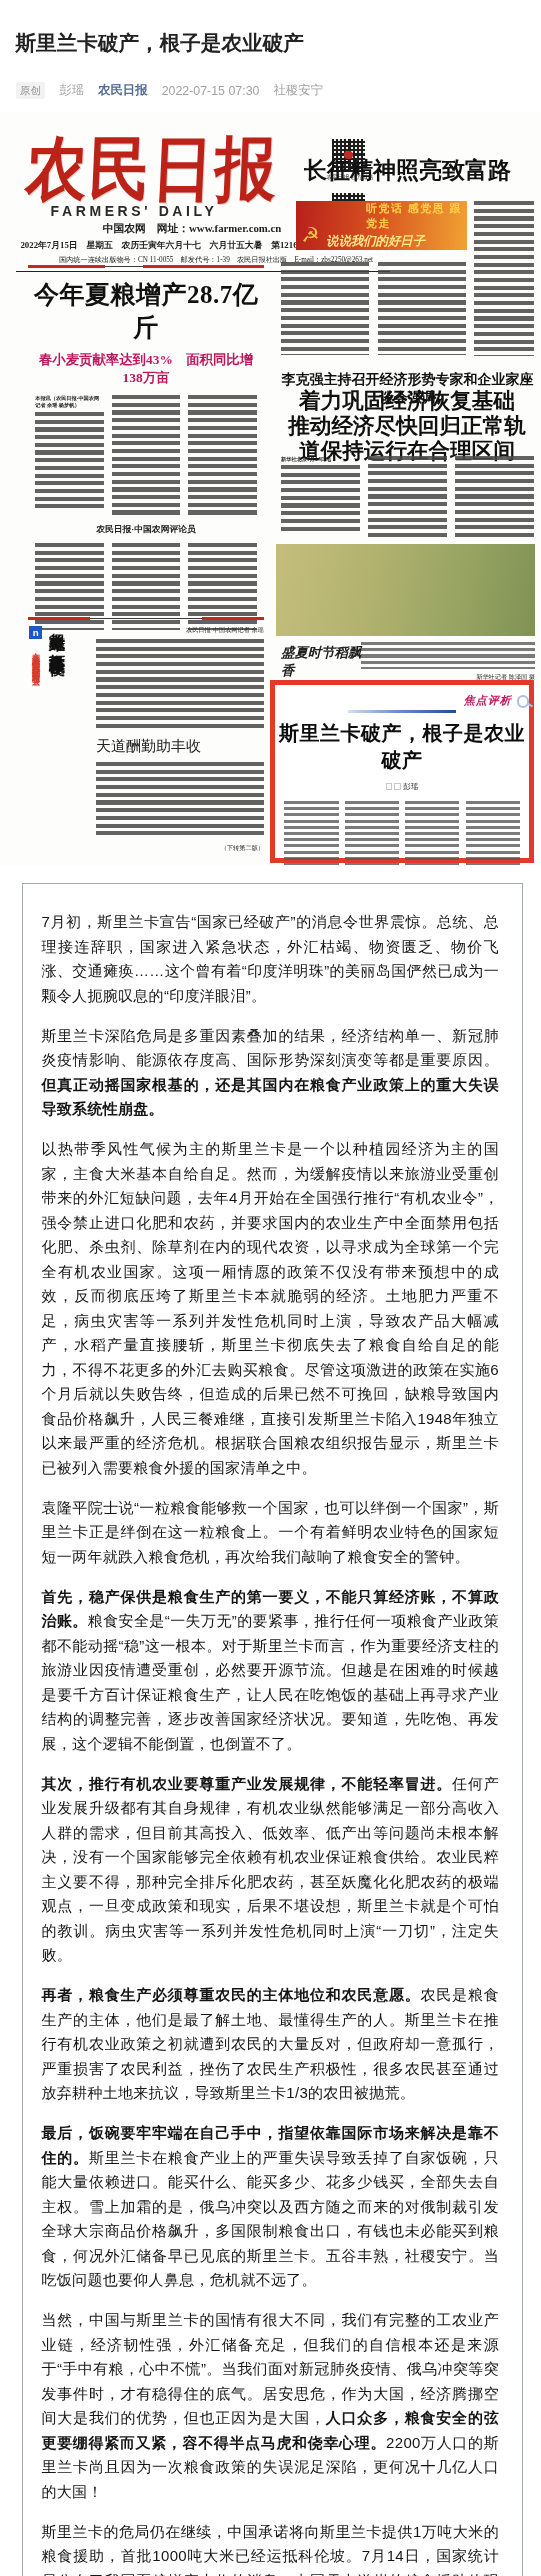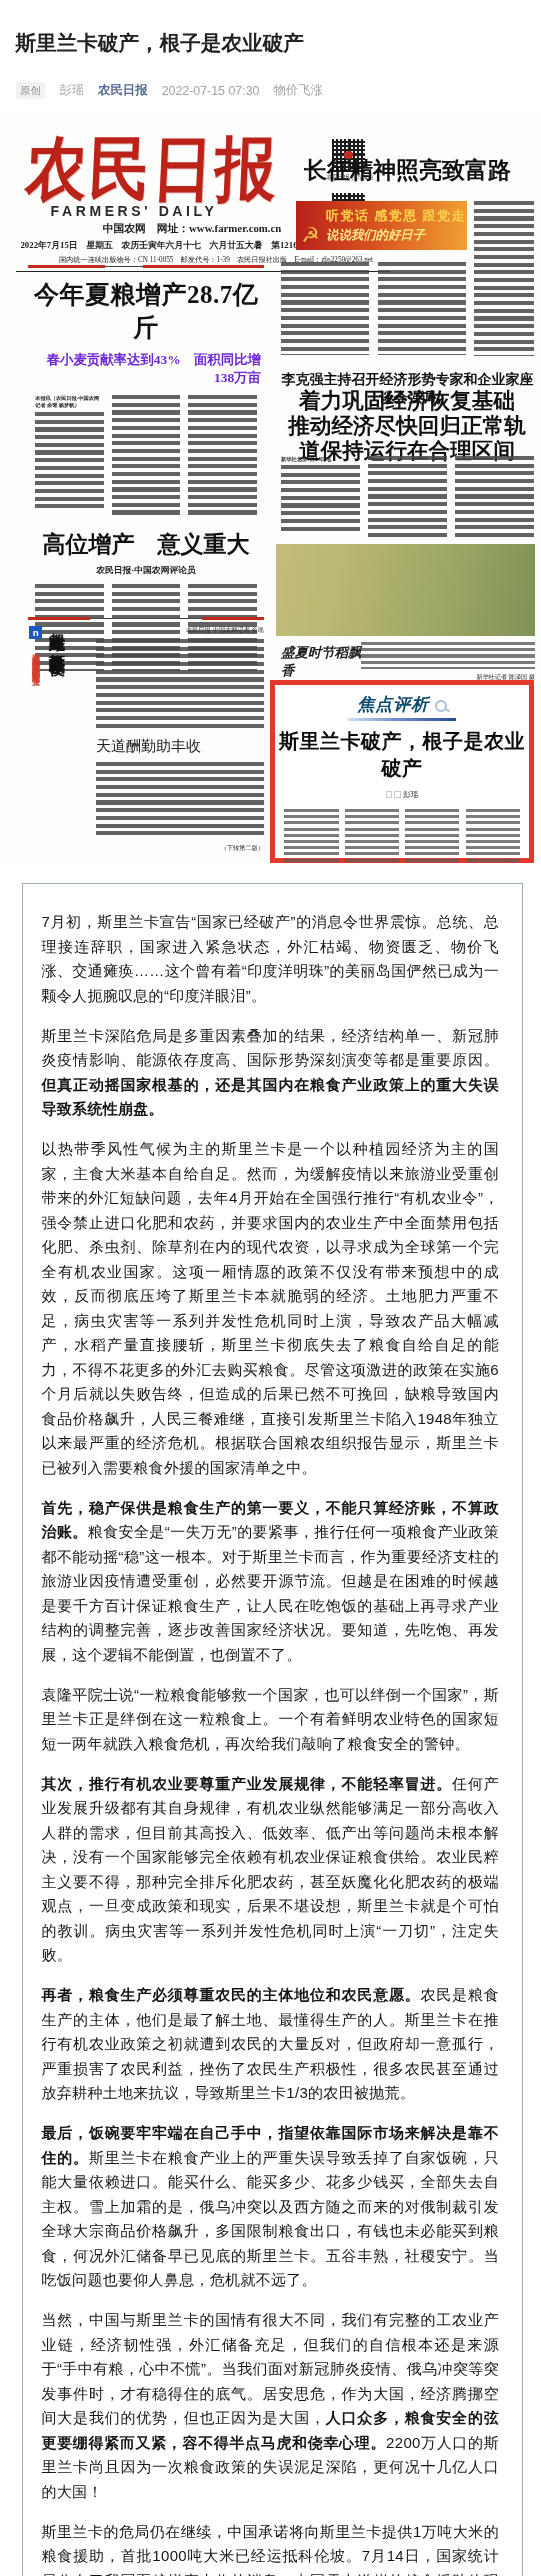--- a/index.html
+++ b/index.html
@@ -37,46 +37,46 @@
   .ft{background-image:repeating-linear-gradient(to bottom,#474747 0px,#474747 4.1px,transparent 4.1px,transparent 7.7px);
       opacity:.85;}
   .ft-sm{background-image:repeating-linear-gradient(to bottom,#5a5a5a 0px,#5a5a5a 3.1px,transparent 3.1px,transparent 6.2px);
       opacity:.8;}
   .cols{display:flex;gap:8.2px;}
   .cols>div{flex:1;}
 
   .story1{left:28px;top:154px;width:236px;height:351px;border-top:1px solid #3a3a3a;border-bottom:1px solid #3a3a3a;}
   .cbar{position:absolute;height:3.1px;background:#c22a1e;}
   .s1-head{margin:11.3px 4.1px 0;font-size:25px;font-weight:900;letter-spacing:0.5px;text-align:center;color:#111;}
-  .s1-sub{margin:7.2px 3.1px 0;font-size:13.4px;font-weight:700;text-align:right;color:#6d28d9;}
+  .s1-sub{margin:7.2px 3.1px 0;font-size:13.4px;font-weight:700;text-align:center;color:#be185d;}
   .s1-lede{font-size:5.2px;font-weight:700;color:#222;margin-bottom:2.1px;font-family:"Liberation Sans",sans-serif;}
   .s2-head{margin:10.3px 0 0;font-size:23px;font-weight:900;text-align:center;color:#111;}
   .s2-by{margin:5.2px 0 0;font-size:8.8px;font-weight:700;text-align:center;}
 
   .s3-head{left:281px;top:43px;width:253px;font-size:23px;font-weight:900;text-align:center;color:#111;}
   .banner{left:296px;top:89px;width:171px;height:49px;
           background:linear-gradient(95deg,#b8201a 0%,#d8541f 48%,#f0a233 100%);
           display:flex;flex-direction:column;justify-content:center;padding-left:30px;box-sizing:border-box;}
   .banner .emb{position:absolute;left:5.2px;bottom:3.1px;font-size:20.6px;color:#f6c24a;font-family:"DejaVu Sans",sans-serif;}
-  .banner .l1{color:#ffd24d;font-size:13px;font-weight:700;letter-spacing:1.5px;}
+  .banner .l1{color:#ffd24d;font-size:11px;font-weight:700;letter-spacing:1.5px;margin-left:40px;}
   .banner .l2{color:#ffe98a;font-size:12.4px;font-weight:700;font-style:italic;margin-top:2px;}
 
   .s4-kicker{left:281px;top:259px;width:253px;font-size:14px;font-weight:700;text-align:center;color:#111;}
   .s4-head{left:278px;top:277px;width:258px;font-size:21.6px;line-height:25px;font-weight:900;text-align:center;color:#111;}
   .s4-lede{font-size:5.2px;font-weight:700;color:#222;margin-bottom:2.1px;font-family:"Liberation Sans",sans-serif;}
 
   .photo{left:276px;top:432px;width:259px;height:92px;
          background:linear-gradient(100deg,#c6bd74 0%,#b3b468 35%,#97a55c 70%,#7e934f 100%);
          filter:blur(0.5px) saturate(.9);}
   .photo-cap{left:281px;top:532px;width:90px;font-size:13.4px;font-weight:700;font-style:italic;color:#222;}
   .photo-credit{left:361px;top:561px;width:174px;font-size:6.2px;text-align:right;color:#222;}
 
   .focus{left:270px;top:568px;width:264px;height:183px;border:5.2px solid #e2392a;background:#fff;box-sizing:border-box;}
-  .focus-logo{margin-top:8.2px;text-align:center;font-size:17px;font-weight:900;font-style:italic;
-              color:#0c4a6e;letter-spacing:1px;}
+  .focus-logo{margin-top:8.2px;text-align:right;font-size:11px;font-weight:900;font-style:italic;
+              color:#be185d;letter-spacing:1px;}
   .logo-bar{height:3.1px;width:108px;margin:2.1px auto 0;
             background:linear-gradient(90deg,#cfe0f2,#6d8fc9 45%,#274a96);}
   .mag{display:inline-block;width:8.2px;height:8.2px;border:2.1px solid #a9c0e0;border-radius:50%;
        position:relative;margin-left:5.2px;vertical-align:middle;}
   .mag::after{content:'';position:absolute;width:6.2px;height:2.1px;background:#a9c0e0;
               right:-5.7px;bottom:-0.5px;transform:rotate(35deg);}
   .focus-head{margin-top:7.2px;text-align:center;font-size:20px;font-weight:900;color:#0d0d0d;letter-spacing:0.5px;}
   .focus-by{margin-top:7.2px;text-align:center;font-size:7.7px;color:#333;}
   .sq{display:inline-block;width:4.6px;height:4.6px;border:1px solid #c9c9c9;margin-right:2.1px;vertical-align:middle;}
 
@@ -103,21 +103,21 @@
 </head>
 <body>
 
 <h1 class="page-title">斯里兰卡破产，根子是农业破产</h1>
 
 <div class="byline-row">
   <span class="origin-badge">原创</span>
   <span>彭瑶</span>
   <span class="account-link">农民日报</span>
   <span>2022-07-15 07:30</span>
-  <span>物价飞涨</span>
+  <span>社稷安宁</span>
 </div>
 
 <div class="newspaper">
 
   <div class="abs masthead">农民日报</div>
 
   <div class="abs qr" style="top:27px;">
       <div class="dot"></div>
     </div>
   <div class="abs qr-cap ctr" style="top:62px;">农民日报 官方微信</div>
@@ -136,21 +136,20 @@
     <div class="s1-head">今年夏粮增产28.7亿斤</div>
     <div class="s1-sub">春小麦贡献率达到43%　面积同比增138万亩</div>
     <div class="cols" style="margin:8.2px 7.2px 0;height:123px;">
       <div>
           <div class="s1-lede">本报讯（农民日报·中国农网记者 余瑶 杨梦帆）</div>
           <div class="ft" style="height:98px;"></div>
         </div>
       <div class="ft"></div>
       <div class="ft"></div>
     </div>
-    <div class="s2-head">高位增产　意义重大</div>
     <div class="s2-by">农民日报·中国农网评论员</div>
     <div class="cols" style="margin:7.2px 7.2px 0;height:87px;">
       <div class="ft"></div>
       <div class="ft"></div>
       <div class="ft"></div>
     </div>
     <div class="cbar" style="left:0;bottom:-2.1px;width:62px;"></div>
     <div class="cbar" style="right:0;bottom:-2.1px;width:62px;"></div>
   </div>
 
@@ -207,22 +206,22 @@
     <div class="ft" style="height:77px;"></div>
     <div class="s5-jump">（下转第二版）</div>
   </div>
 </div>
 
 <div class="frame">
   <div id="article-body">
       <p><span>7月初，斯里兰卡宣告“国家已经破产”的消息令世界震惊。总统、总理接连辞职，国家进入紧急状态，外汇枯竭、物资匮乏、物价飞涨、交通瘫痪……这个曾有着“印度洋明珠”的美丽岛国俨然已成为一颗令人扼腕叹息的“印度洋眼泪”。</span></p>
       <p><span>斯里兰卡深陷危局是多重因素叠加的结果，经济结构单一、新冠肺炎疫情影响、能源依存度高、国际形势深刻演变等都是重要原因。</span><span class="b">但真正动摇国家根基的，还是其国内在粮食产业政策上的重大失误导致系统性崩盘。</span></p>
       <p><span>以热带季风性气候为主的斯里兰卡是一个以种植园经济为主的国家，主食大米基本自给自足。然而，为缓解疫情以来旅游业受重创带来的外汇短缺问题，去年4月开始在全国强行推行“有机农业令”，强令禁止进口化肥和农药，并要求国内的农业生产中全面禁用包括化肥、杀虫剂、除草剂在内的现代农资，以寻求成为全球第一个完全有机农业国家。这项一厢情愿的政策不仅没有带来预想中的成效，反而彻底压垮了斯里兰卡本就脆弱的经济。土地肥力严重不足，病虫灾害等一系列并发性危机同时上演，导致农产品大幅减产，水稻产量直接腰斩，斯里兰卡彻底失去了粮食自给自足的能力，不得不花更多的外汇去购买粮食。尽管这项激进的政策在实施6个月后就以失败告终，但造成的后果已然不可挽回，缺粮导致国内食品价格飙升，人民三餐难继，直接引发斯里兰卡陷入1948年独立以来最严重的经济危机。根据联合国粮农组织报告显示，斯里兰卡已被列入需要粮食外援的国家清单之中。</span></p>
+      <p><span>袁隆平院士说“一粒粮食能够救一个国家，也可以绊倒一个国家”，斯里兰卡正是绊倒在这一粒粮食上。一个有着鲜明农业特色的国家短短一两年就跌入粮食危机，再次给我们敲响了粮食安全的警钟。</span></p>
       <p><span class="b">首先，稳产保供是粮食生产的第一要义，不能只算经济账，不算政治账。</span><span>粮食安全是“一失万无”的要紧事，推行任何一项粮食产业政策都不能动摇“稳”这一根本。对于斯里兰卡而言，作为重要经济支柱的旅游业因疫情遭受重创，必然要开源节流。但越是在困难的时候越是要千方百计保证粮食生产，让人民在吃饱饭的基础上再寻求产业结构的调整完善，逐步改善国家经济状况。要知道，先吃饱、再发展，这个逻辑不能倒置，也倒置不了。</span></p>
-      <p><span>袁隆平院士说“一粒粮食能够救一个国家，也可以绊倒一个国家”，斯里兰卡正是绊倒在这一粒粮食上。一个有着鲜明农业特色的国家短短一两年就跌入粮食危机，再次给我们敲响了粮食安全的警钟。</span></p>
       <p><span class="b">其次，推行有机农业要尊重产业发展规律，不能轻率冒进。</span><span>任何产业发展升级都有其自身规律，有机农业纵然能够满足一部分高收入人群的需求，但目前其高投入、低效率、低产出等问题尚未根本解决，没有一个国家能够完全依赖有机农业保证粮食供给。农业民粹主义要不得，那种完全排斥化肥农药，甚至妖魔化化肥农药的极端观点，一旦变成政策和现实，后果不堪设想，斯里兰卡就是个可怕的教训。病虫灾害等一系列并发性危机同时上演“一刀切”，注定失败。</span></p>
       <p><span class="b">再者，粮食生产必须尊重农民的主体地位和农民意愿。</span><span>农民是粮食生产的主体，他们是最了解土地、最懂得生产的人。斯里兰卡在推行有机农业政策之初就遭到农民的大量反对，但政府却一意孤行，严重损害了农民利益，挫伤了农民生产积极性，很多农民甚至通过放弃耕种土地来抗议，导致斯里兰卡1/3的农田被抛荒。</span></p>
       <p><span class="b">最后，饭碗要牢牢端在自己手中，指望依靠国际市场来解决是靠不住的。</span><span>斯里兰卡在粮食产业上的严重失误导致丢掉了自家饭碗，只能大量依赖进口。能买什么、能买多少、花多少钱买，全部失去自主权。雪上加霜的是，俄乌冲突以及西方随之而来的对俄制裁引发全球大宗商品价格飙升，多国限制粮食出口，有钱也未必能买到粮食，何况外汇储备早已见底的斯里兰卡。五谷丰熟，社稷安宁。当吃饭问题也要仰人鼻息，危机就不远了。</span></p>
       <p><span>当然，中国与斯里兰卡的国情有很大不同，我们有完整的工农业产业链，经济韧性强，外汇储备充足，但我们的自信根本还是来源于“手中有粮，心中不慌”。当我们面对新冠肺炎疫情、俄乌冲突等突发事件时，才有稳得住的底气。居安思危，作为大国，经济腾挪空间大是我们的优势，但也正因为是大国，</span><span class="b">人口众多，粮食安全的弦更要绷得紧而又紧，容不得半点马虎和侥幸心理。</span><span>2200万人口的斯里兰卡尚且因为一次粮食政策的失误泥足深陷，更何况十几亿人口的大国！</span></p>
       <p><span>斯里兰卡的危局仍在继续，中国承诺将向斯里兰卡提供1万吨大米的粮食援助，首批1000吨大米已经运抵科伦坡。7月14日，国家统计局公布了我国夏粮增产丰收的消息。中国雪中送炭的粮食援助体现了大国担当，中国确保自身粮食安全是更大意义上的大国担当。我们期待斯里兰卡能早日走出困境，也期待每一个国家，特别是发展中国家，都能牢牢记住这一声警钟。</span></p>
     </div>
 
 </div>
 
 

